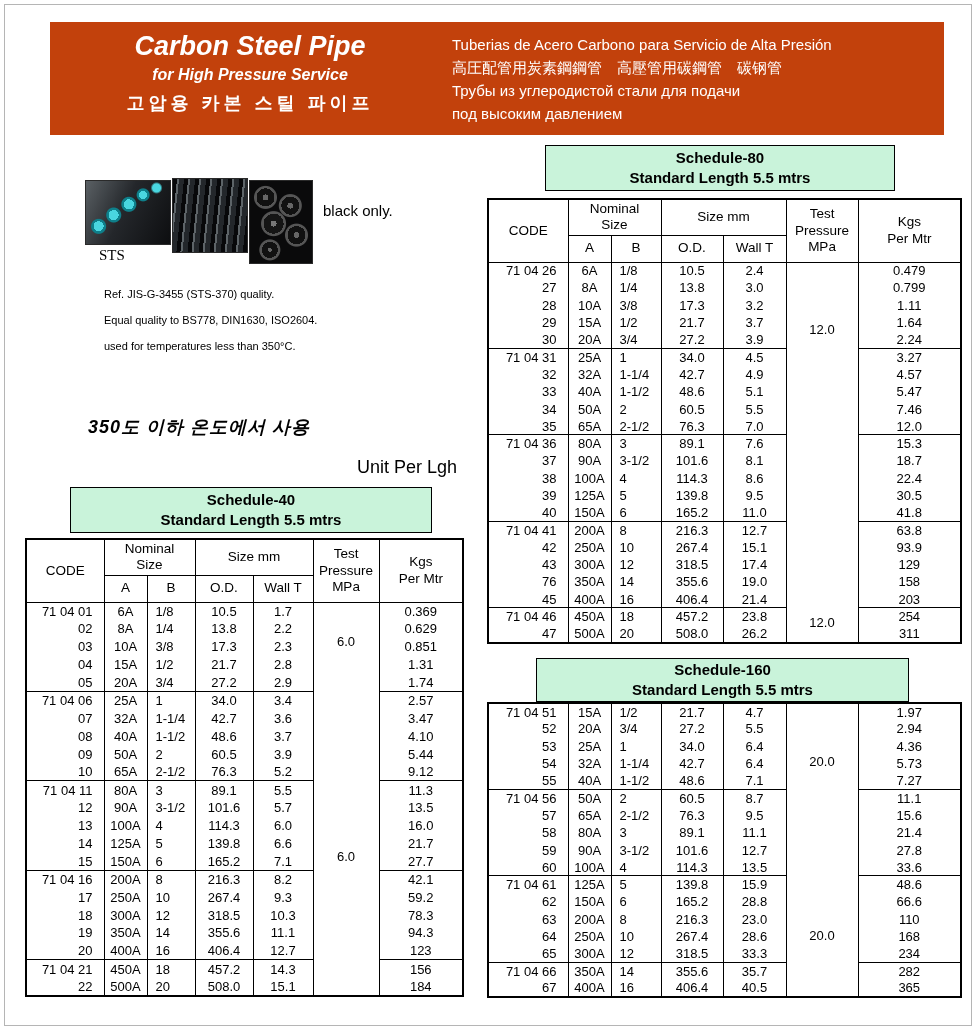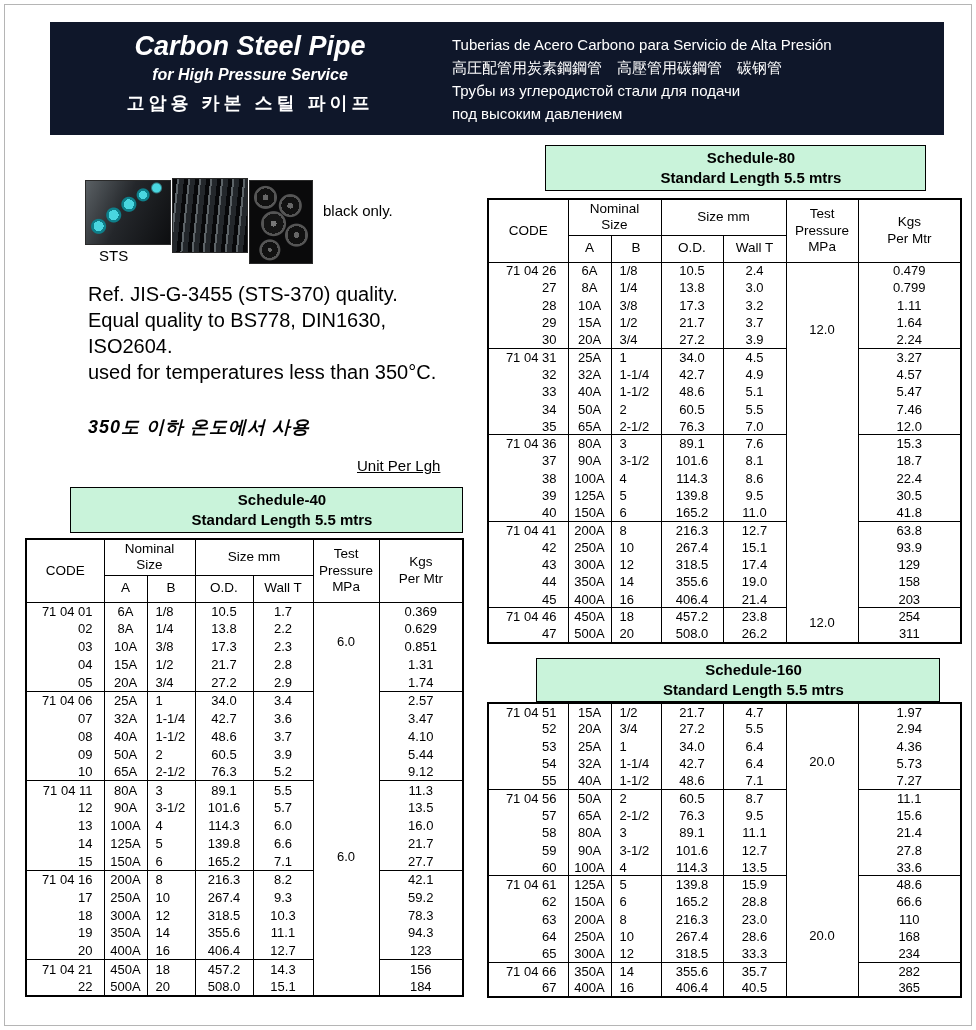--- a/index.html
+++ b/index.html
@@ -1,21 +1,21 @@
 <!DOCTYPE html>
 <html><head>
 <meta charset="utf-8">
 <style>
   html,body{margin:0;padding:0;background:#fff;}
   body{width:976px;height:1030px;position:relative;overflow:hidden;
        font-family:"Liberation Sans","DejaVu Sans",sans-serif;color:#000;}
   .abs{position:absolute;}
 
   
-  .banner{left:50px;top:22px;width:894px;height:113px;background:#0f172a;color:#fff;}
+  .banner{left:50px;top:22px;width:894px;height:113px;background:#c2410c;color:#fff;}
   .hdr-left{position:absolute;left:0;top:8px;width:400px;text-align:center;}
   .t-en1{font-style:italic;font-weight:700;font-size:27px;line-height:32px;}
   .t-en2{font-style:italic;font-weight:700;font-size:16px;line-height:26px;}
   .t-ko{font-weight:700;font-size:18px;line-height:30px;letter-spacing:4px;}
   .hdr-right{position:absolute;left:402px;top:11px;width:480px;font-size:15px;line-height:23px;text-align:left;}
 
   
   .photo{position:absolute;border:1px solid #2a2a2a;}
   #p1{left:85px;top:180px;width:84px;height:63px;background:
       radial-gradient(circle at 15% 72%, #49d6e0 0 5px, #0e7f8a 5px 7px, transparent 8px),
@@ -27,28 +27,28 @@
   #p2{left:172px;top:178px;width:74px;height:73px;background:
       repeating-linear-gradient(96deg,#07080a 0 4px,#5d6468 4px 6px,#23272b 6px 11px);}
   #p3{left:249px;top:180px;width:62px;height:82px;background:
       radial-gradient(circle at 25% 20%, #666 0 3px, #111 3px 9px, #555 9px 11px, transparent 12px),
       radial-gradient(circle at 65% 30%, #666 0 3px, #111 3px 9px, #555 9px 11px, transparent 12px),
       radial-gradient(circle at 38% 52%, #777 0 3px, #151515 3px 10px, #555 10px 12px, transparent 13px),
       radial-gradient(circle at 75% 66%, #666 0 3px, #111 3px 9px, #555 9px 11px, transparent 12px),
       radial-gradient(circle at 32% 84%, #666 0 2px, #111 2px 8px, #555 8px 10px, transparent 11px),
       #0a0a0b;}
   .black-only{left:323px;top:202px;font-size:15px;}
-  .sts{left:99px;top:247px;font-size:15px;}
-  .refblock{left:88px;top:281px;width:370px;font-size:20px;line-height:26px;}
+  .sts{left:99px;top:247px;font-size:15px;font-family:Liberation Serif, serif;}
+  .refblock{left:104px;top:281px;width:370px;font-size:11px;line-height:26px;}
   .ko-note{left:88px;top:367px;font-size:18px;font-weight:700;font-style:italic;letter-spacing:1px;margin-top:48px;}
-  .unit{left:357px;top:457px;font-size:15px;text-decoration:underline;}
+  .unit{left:357px;top:457px;font-size:18px;}
 
   
   .band{border:1.5px solid #000;background:#c9f3da;display:flex;flex-direction:column;
-        justify-content:center;align-items:center;font-weight:700;font-size:15px;line-height:20px;padding-left:31px;}
+        justify-content:center;align-items:center;font-weight:700;font-size:15px;line-height:20px;}
   #band40{left:70px;top:487px;width:360px;height:44px;}
   #band80{left:545px;top:145px;width:348px;height:44px;}
   #band160{left:524px;top:658px;width:371px;height:42px;margin-left:12px;}
 
   
   .twrap{position:absolute;}
   #t40{left:25px;top:538px;width:437px;}
   #t80{left:487px;top:198px;width:473px;}
   #t160{left:487px;top:702px;width:473px;}
   .twrap table{border-collapse:collapse;table-layout:fixed;width:100%;border:2px solid #000;}
@@ -500,21 +500,21 @@
         </tr>
         <tr>
           <td class="c-code">43</td>
           <td class="c-a">300A</td>
           <td class="c-b">12</td>
           <td class="c-od">318.5</td>
           <td class="c-wall">17.4</td>
           <td class="c-kgs">129</td>
         </tr>
         <tr>
-          <td class="c-code">44</td>
+          <td class="c-code">76</td>
           <td class="c-a">350A</td>
           <td class="c-b">14</td>
           <td class="c-od">355.6</td>
           <td class="c-wall">19.0</td>
           <td class="c-kgs">158</td>
         </tr>
         <tr>
           <td class="c-code">45</td>
           <td class="c-a">400A</td>
           <td class="c-b">16</td>

